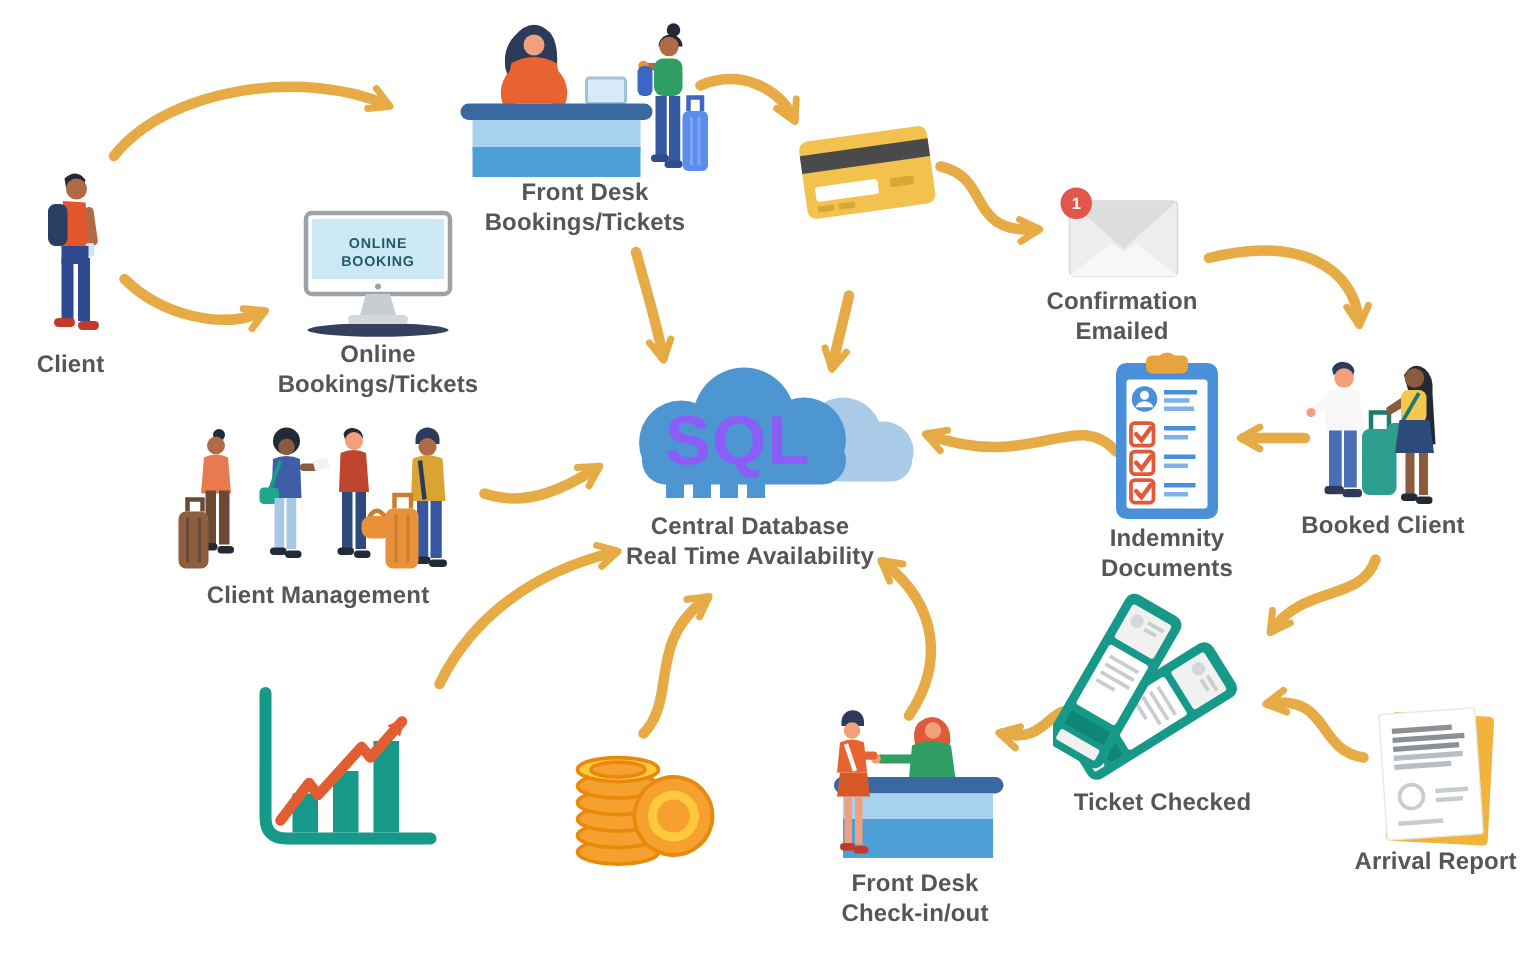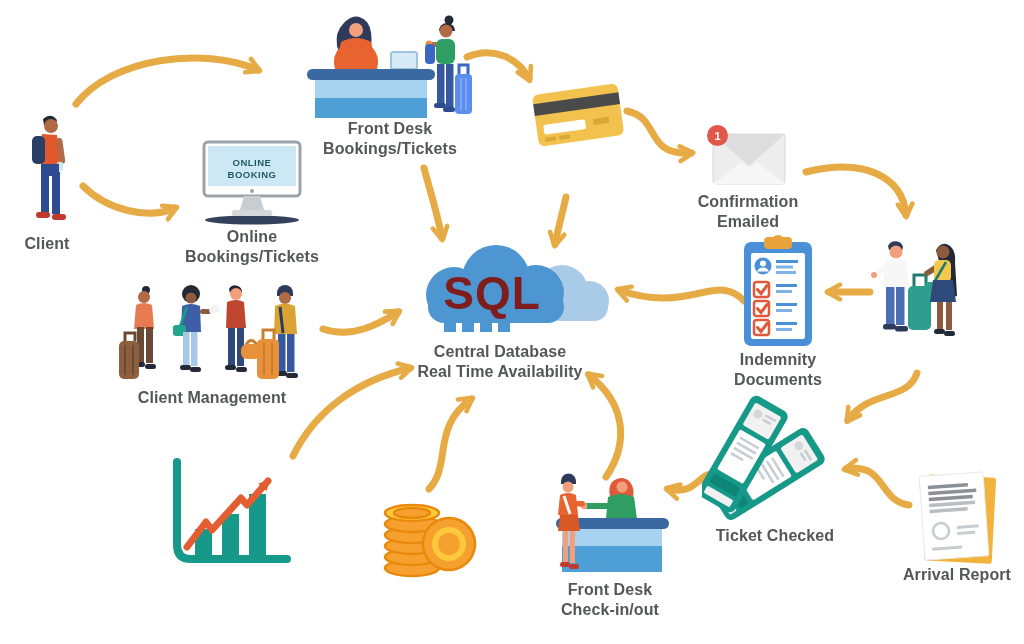--- a/index.html
+++ b/index.html
@@ -2,21 +2,21 @@
 <html><head>
 <meta charset="utf-8">
 <style>
   html,body{margin:0;padding:0;background:#fff;}
   .canvas{position:relative;width:1024px;height:644px;background:#fff;overflow:hidden;
           font-family:"Liberation Sans",sans-serif;}
   .abs{position:absolute;}
   .node-label{position:absolute;font-weight:bold;font-size:16px;line-height:1.28;
               color:#55565A;text-align:center;white-space:pre-line;letter-spacing:.1px;}
   .sql-text{position:absolute;left:424px;top:266px;width:136px;text-align:center;
-            font-size:46px;font-weight:bold;color:#7f1d1d;letter-spacing:1px;
+            font-size:46px;font-weight:bold;color:#8b5cf6;letter-spacing:1px;
             font-family:"Liberation Sans",sans-serif;}
   .screen-text{position:absolute;left:208px;top:157px;width:88px;text-align:center;
                font-size:9.5px;font-weight:bold;color:#1F5C66;letter-spacing:.5px;
                line-height:1.3;white-space:pre-line;}
   .badge{position:absolute;left:707px;top:125px;width:21px;height:21px;border-radius:50%;
          background:#E2574C;color:#fff;font-size:11px;font-weight:bold;
          display:flex;align-items:center;justify-content:center;}
   .sq-row{position:absolute;left:444px;top:320px;display:flex;gap:6px;}
   .sq{width:12px;height:12px;background:#4D96D2;}
   svg{display:block;}
@@ -146,20 +146,21 @@
     <path d="M66,26 l-12,8 2,5 12,-7 z" fill="#8C5A3C"></path>
     <rect x="64" y="22" width="17" height="22" rx="5" fill="#F2C94C"></rect>
     <line x1="76" y1="24" x2="62" y2="48" stroke="#1F7A6E" stroke-width="2.5"></line>
     <rect x="55" y="44" width="14" height="15" rx="4" fill="#2E9E8E"></rect>
     <path d="M63,42 h20 l3,22 h-26 z" fill="#2E4A7A"></path>
     <rect x="67" y="64" width="6" height="28" fill="#8C5A3C"></rect>
     <rect x="76" y="64" width="6" height="28" fill="#8C5A3C"></rect>
     <rect x="64" y="91" width="11" height="5" rx="2.5" fill="#232A36"></rect>
     <rect x="74" y="93" width="11" height="5" rx="2.5" fill="#232A36"></rect>
   </svg>
+  <div class="node-label" style="left:842px;top:341px;width:160px">Booked Client</div>
 
   <svg class="abs" style="left:739px;top:234px" width="78" height="114" viewBox="0 0 78 114">
     <circle cx="39" cy="8" r="7" fill="#E8A33D"></circle>
     <rect x="5" y="8" width="68" height="104" rx="7" fill="#4A90D8"></rect>
     <rect x="25" y="3" width="28" height="12" rx="4" fill="#E8A33D"></rect>
     <rect x="12" y="19" width="54" height="86" rx="2" fill="#FFFFFF"></rect>
     <circle cx="24" cy="32" r="8.5" fill="#4A90D8"></circle>
     <circle cx="24" cy="29.5" r="3" fill="#FFFFFF"></circle>
     <path d="M18,37.5 a6.5,6.5 0 0 1 12,0 z" fill="#FFFFFF"></path>
     <rect x="37" y="26" width="22" height="3" fill="#4A90D8"></rect>

